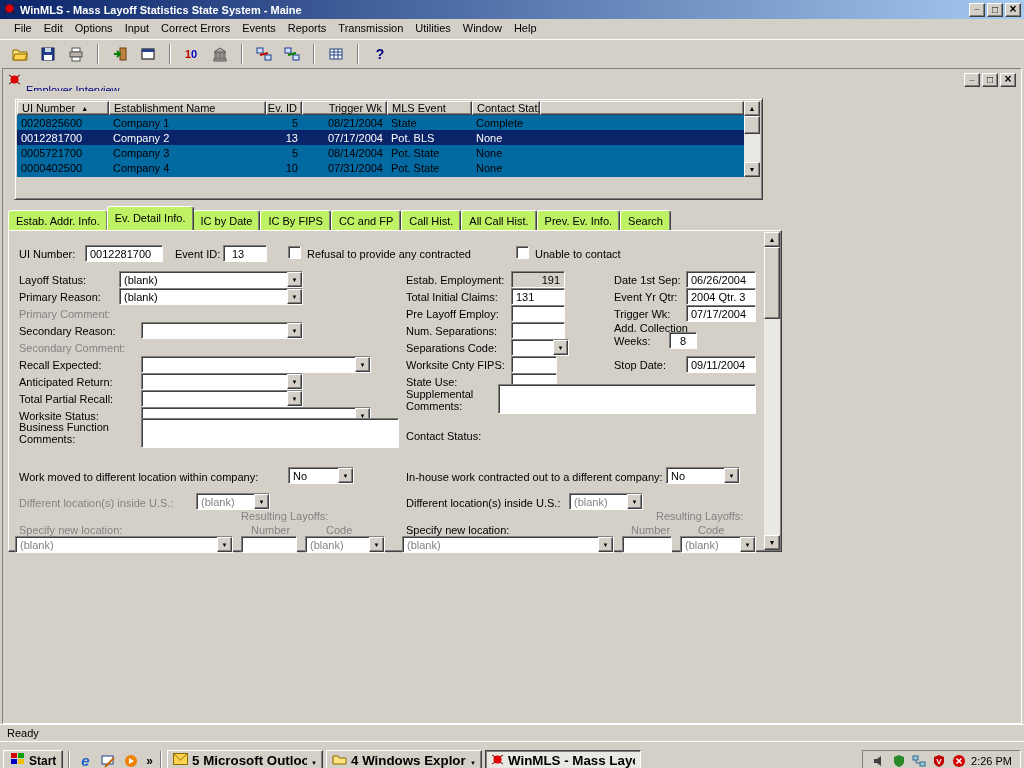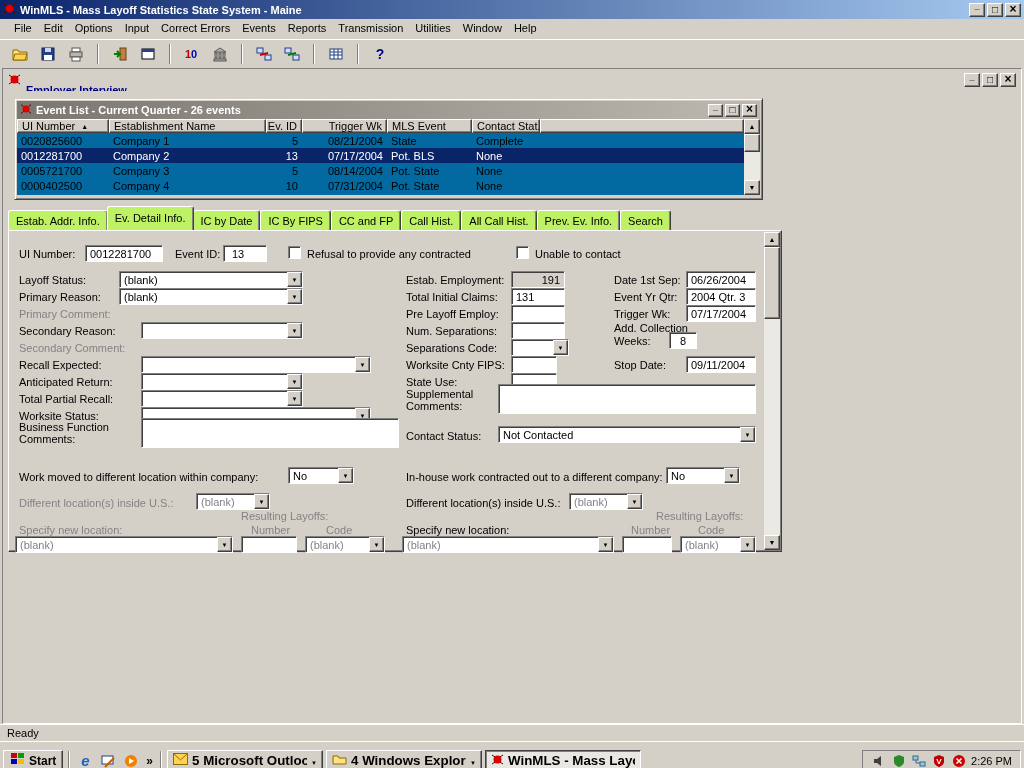--- a/index.html
+++ b/index.html
@@ -24,21 +24,21 @@
 
 .toolbar{position:absolute;left:0;top:39px;width:1024px;height:29px;background:#d4d0c8;border-top:1px solid #fff;display:flex;align-items:center;padding-left:8px;gap:4px;}
 .tbtn{width:24px;height:24px;display:flex;align-items:center;justify-content:center;}
 .tsep{width:2px;height:20px;border-left:1px solid #808080;border-right:1px solid #fff;margin:0 5px;}
 .helpglyph{font-size:14px;font-weight:bold;color:#000080;}
 .ieglyph{font-size:15px;font-weight:bold;color:#1c62c8;font-style:italic;}
 
 
 .mdi{position:absolute;left:2px;top:68px;width:1020px;height:656px;border:1px solid;border-color:#808080 #fff #fff #808080;background:#d4d0c8;}
 .emp-titlebar{position:absolute;left:1px;top:2px;right:1px;height:18px;display:flex;align-items:center;gap:5px;padding:0 4px;background:#d4d0c8;}
-.emp-title{font-weight:bold;color:#000080;flex:1;margin-top:20px;}
+.emp-title{font-weight:normal;color:#000080;flex:1;margin-top:20px;}
 .emp-client{position:absolute;left:1px;top:22px;right:1px;bottom:1px;background:#d4d0c8;}
 
 
 .evwin{position:absolute;left:10px;top:7px;width:749px;height:102px;padding:2px;}
 .evtitle{height:18px;background:linear-gradient(to right,#7a7670,#bdb9b1);display:flex;align-items:center;gap:4px;padding:0 3px;}
 .evtitle .t{color:#fff;font-weight:bold;flex:1;white-space:nowrap;}
 .evtitle .winbtn{width:15px;height:13px;}
 .evbody{position:relative;height:76px;}
 .lv{position:absolute;left:0;top:0;bottom:0;width:727px;background:#0369a1;overflow:hidden;}
 .lv-head{display:flex;height:14px;}
@@ -209,32 +209,20 @@
       <span class="winbtns">
         <span class="winbtn min"></span>
         <span class="winbtn max"></span>
         <span class="winbtn close"></span>
       </span>
     </div>
 
     <div class="emp-client">
 
       <div class="evwin winframe">
-        <div class="evtitle">
-          <span><svg width="12" height="12">
-                <circle cx="6" cy="6" r="3.5" fill="#e00000"></circle>
-                <path d="M1 1.5 L3.5 3.5 M11 1.5 L8.5 3.5 M1 10.5 L3.5 8.5 M11 10.5 L8.5 8.5" stroke="#5a0000"></path>
-              </svg></span>
-          <span class="t">Event List - Current Quarter - 26 events</span>
-          <span class="winbtns">
-            <span class="winbtn min"></span>
-            <span class="winbtn max"></span>
-            <span class="winbtn close"></span>
-          </span>
-        </div>
         <div class="evbody">
           <div class="lv">
             <div class="lv-head">
               <span class="hcell sort-asc" style="width:92px">UI Number</span>
               <span class="hcell" style="width:157px">Establishment Name</span>
               <span class="hcell" style="width:36px;justify-content:flex-end">Ev. ID</span>
               <span class="hcell" style="width:85px;justify-content:flex-end">Trigger Wk</span>
               <span class="hcell" style="width:85px">MLS Event</span>
               <span class="hcell" style="width:68px">Contact Stat.</span>
               <span class="hcell" style="flex:1"></span>
@@ -377,24 +365,20 @@
         <span class="tfield" style="left:502px;top:125px;width:46px"></span>
 
         <span class="flabel" style="left:397px;top:145px">State Use:</span>
         <span class="tfield" style="left:502px;top:142px;width:46px"></span>
 
         <span class="flabel" style="left:397px;top:157px">Supplemental</span>
         <span class="flabel" style="left:397px;top:169px">Comments:</span>
         <span class="tarea" style="left:489px;top:153px;width:258px;height:30px"></span>
 
         <span class="flabel" style="left:397px;top:199px">Contact Status:</span>
-        <span class="combo" style="left:489px;top:195px;width:258px">
-            <span class="val">Not Contacted</span>
-            <span class="cbtn"></span>
-          </span>
 
         <span class="flabel" style="left:605px;top:43px">Date 1st Sep:</span>
         <span class="tfield" style="left:677px;top:40px;width:70px">06/26/2004</span>
 
         <span class="flabel" style="left:605px;top:60px">Event Yr Qtr:</span>
         <span class="tfield" style="left:677px;top:57px;width:70px">2004 Qtr. 3</span>
 
         <span class="flabel" style="left:605px;top:77px">Trigger Wk:</span>
         <span class="tfield" style="left:677px;top:74px;width:70px">07/17/2004</span>
 

